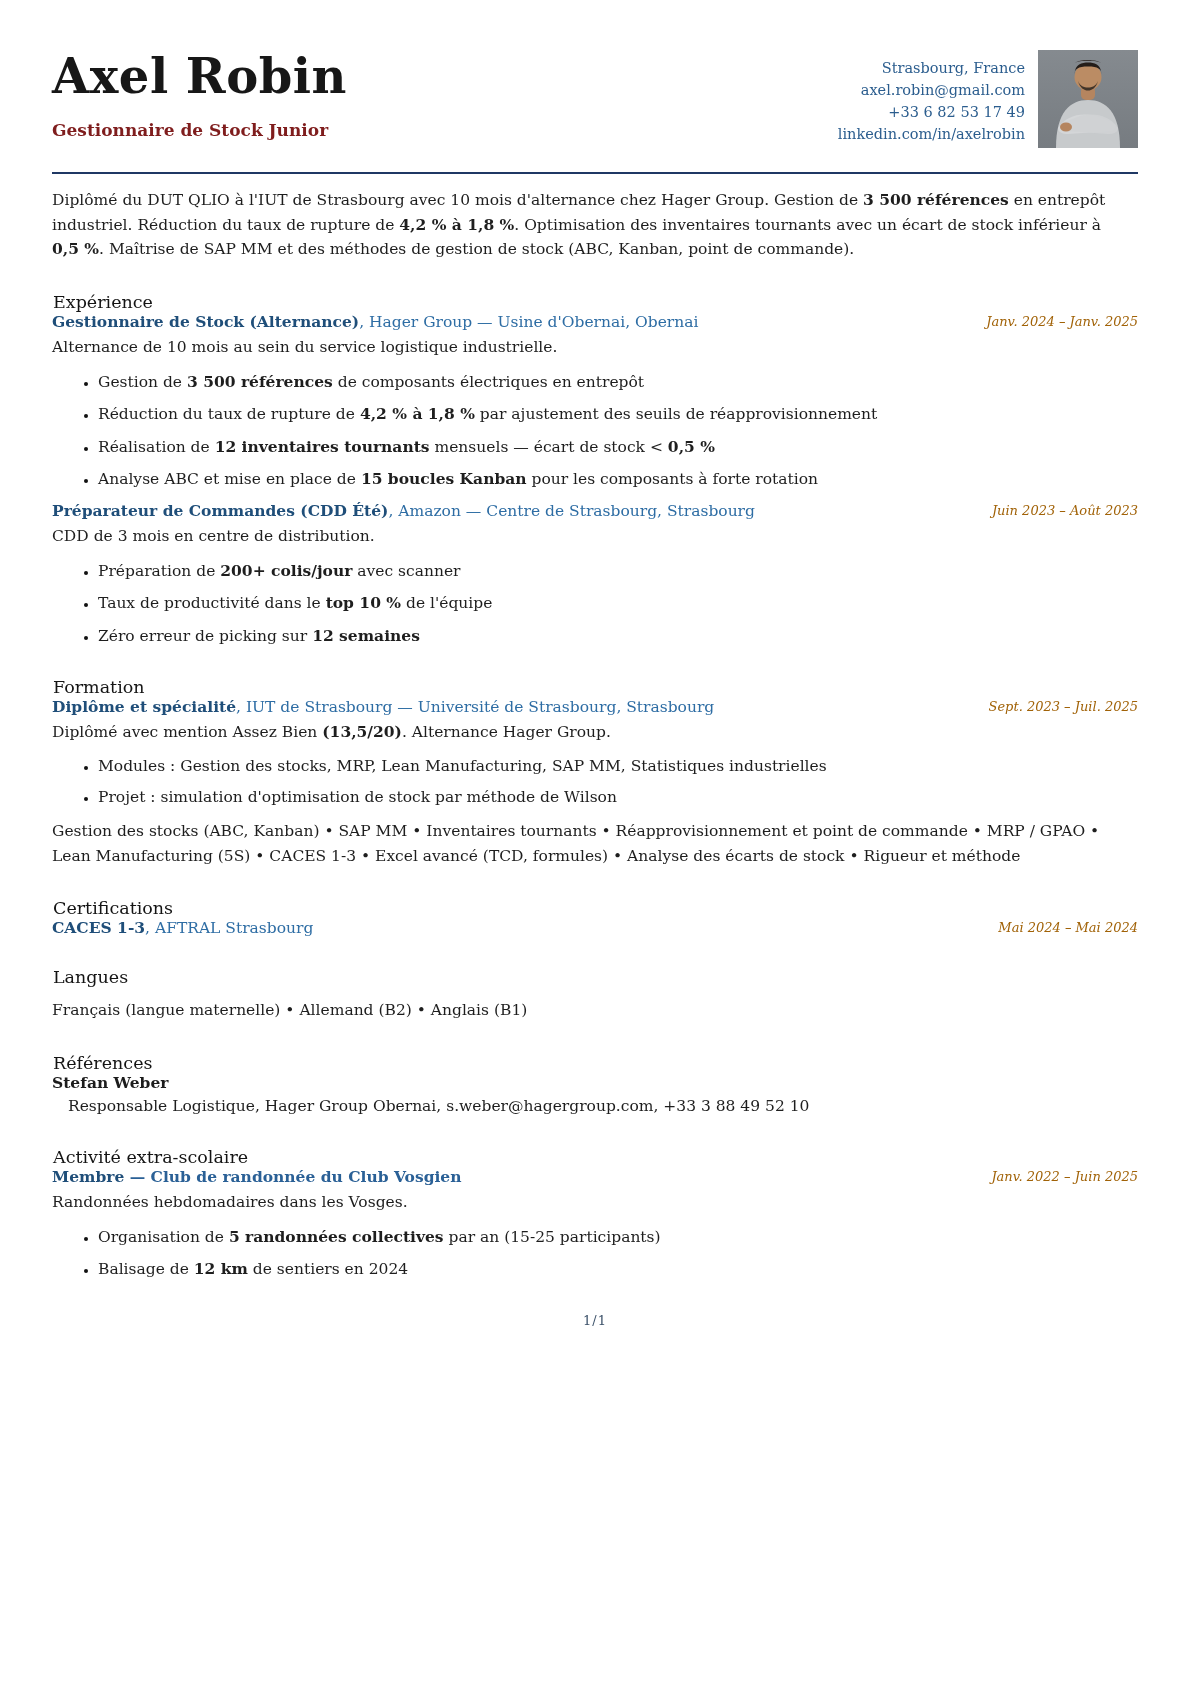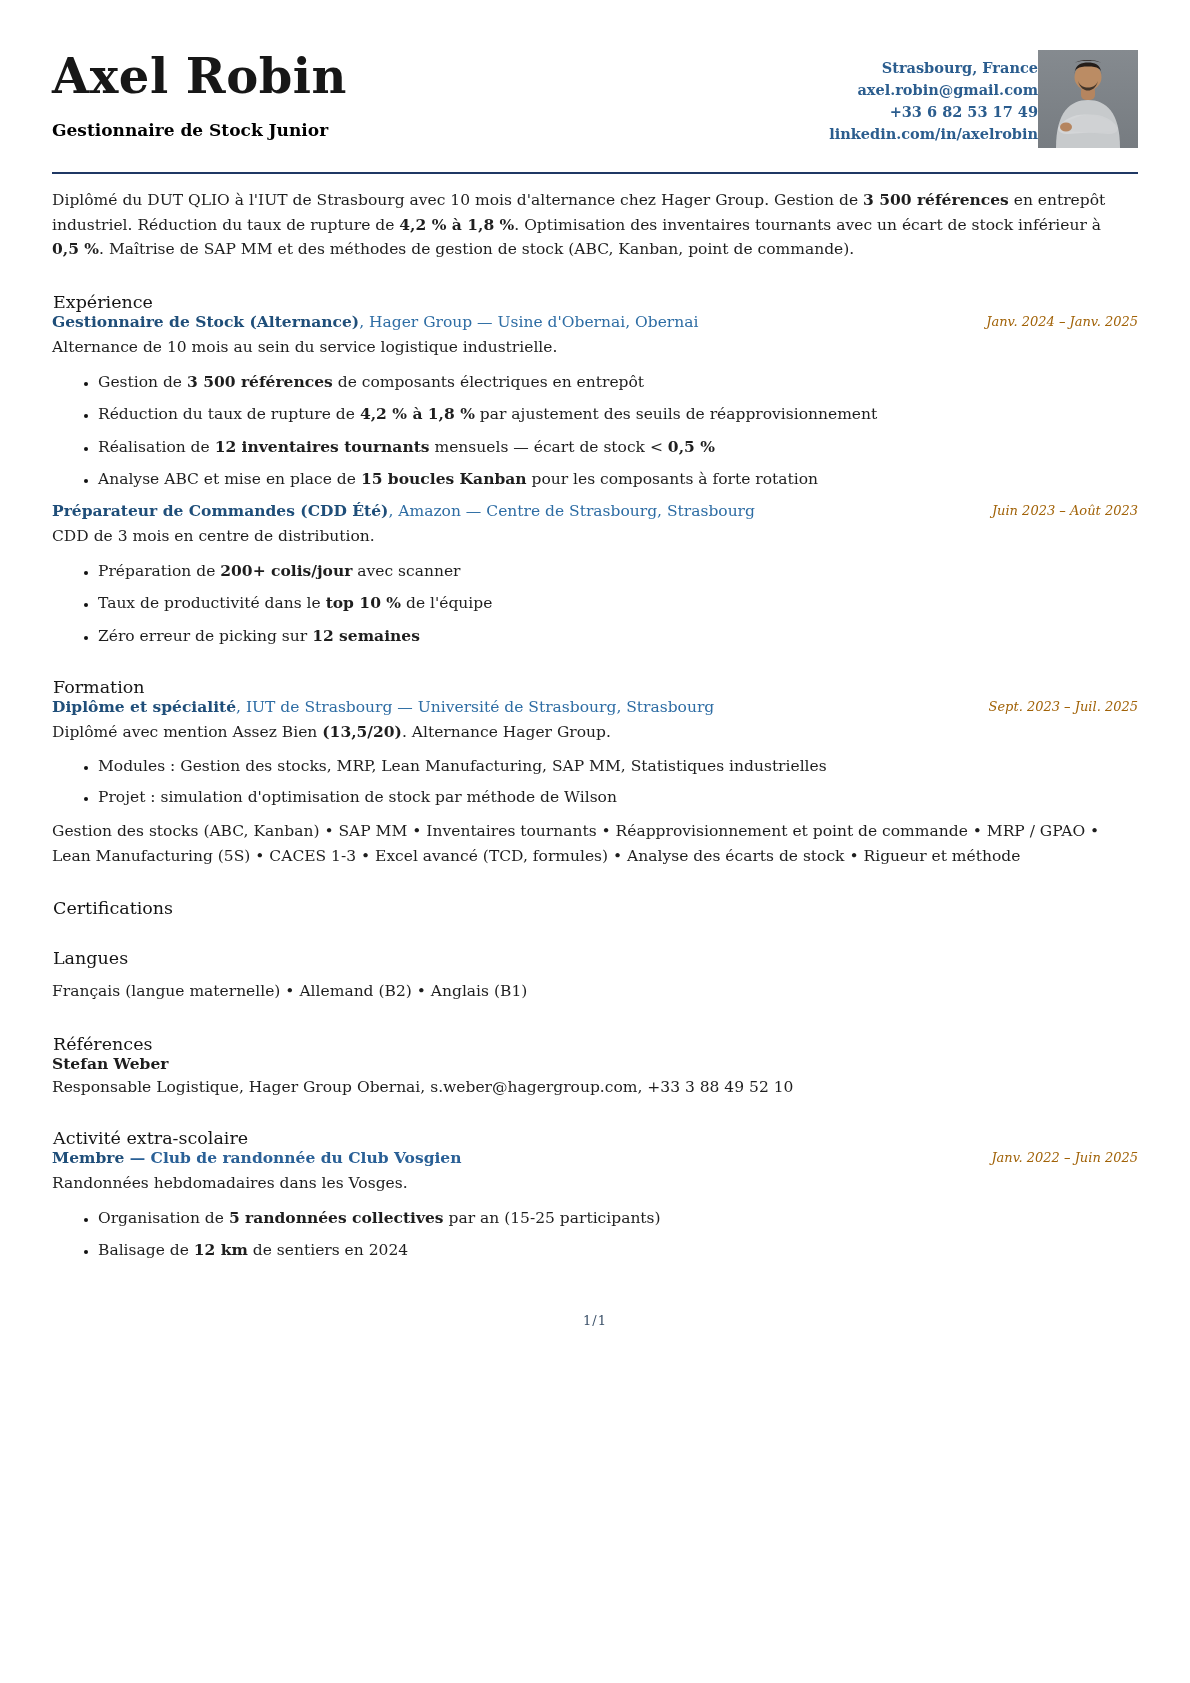--- a/index.html
+++ b/index.html
@@ -18,22 +18,22 @@
   
   .header { display: flex; justify-content: space-between; align-items: flex-start; }
   .name {
     margin: 0;
     font-size: 48px;
     line-height: 52px;
     font-weight: 700;
     color: #171717;
     letter-spacing: 0.5px;
   }
-  .job-title { margin-top: 18px; font-size: 17px; font-weight: 700; color: #000000; }
-  .header-right { display: flex; align-items: flex-start; flex: none; font-weight: bold; }
+  .job-title { margin-top: 18px; font-size: 17px; font-weight: 700; color: #7f1d1d; }
+  .header-right { display: flex; align-items: flex-start; gap: 13px; flex: none; }
   .contact { text-align: right; font-size: 14.5px; line-height: 22px; color: #2b5d8e; padding-top: 7px; }
   .photo {
     width: 100px; height: 98px; flex: none;
     background: #7e8388; overflow: hidden;
   }
   .photo svg { display: block; }
   
   .divider { border: none; border-top: 2.5px solid #1f3864; margin: 24px 0 0 0; }
   .summary { margin: 14px 8px 0 0; font-size: 15.5px; line-height: 23.5px; color: #1e1e1e; }
   b { font-weight: 700; }
@@ -44,21 +44,21 @@
   .entry-title { font-size: 15.5px; font-weight: 700; color: #1f4e79; }
   .entry-org { font-size: 15.5px; font-weight: 400; color: #2e6da4; }
   .entry-org.strong { font-weight: 700; color: #2a6096; }
   .entry-date { font-size: 13px; font-style: italic; color: #a16207; white-space: nowrap; flex: none; position: relative; top: -1px; }
   .entry-sub { margin-top: 5px; font-size: 15.5px; line-height: 22px; color: #1e1e1e; }
   ul.bullets { margin: 13px 0 0 0; padding: 0 0 0 46px; }
   ul.bullets li { font-size: 15.5px; line-height: 21px; margin-bottom: 10.5px; color: #1e1e1e; }
   ul.bullets li::marker { font-size: 12px; color: #111111; }
   .inline-text { margin: 11px 0 0 0; font-size: 15.5px; line-height: 24.5px; color: #1e1e1e; }
   .ref-name { font-size: 15.5px; font-weight: 700; color: #1c1c1c; }
-  .ref-details { margin-top: 3px; font-size: 15.5px; line-height: 22px; color: #1e1e1e; }
+  .ref-details { margin-top: 3px; font-size: 15.5px; line-height: 22px; color: #1e1e1e; margin-left: 16px; }
   
   .footer {
     position: absolute; left: 0; right: 0; bottom: 22px;
     text-align: center; font-size: 13px; color: #3c5169; letter-spacing: 1px;
   }
 </style>
 </head>
 <body>
 
 <div class="page">
@@ -160,20 +160,28 @@
       </ul>
     </div>
   </section>
 
   <section>
     <p class="inline-text">Gestion des stocks (ABC, Kanban) • SAP MM • Inventaires tournants • Réapprovisionnement et point de commande • MRP / GPAO • Lean Manufacturing (5S) • CACES 1-3 • Excel avancé (TCD, formules) • Analyse des écarts de stock • Rigueur et méthode</p>
   </section>
 
   <section>
     <h2 class="section-heading">Certifications</h2>
+    <div class="entry">
+      <div class="entry-head">
+        <div>
+          <span class="entry-title">CACES 1-3</span><span class="entry-org">, AFTRAL Strasbourg</span>
+        </div>
+        <span class="entry-date">Mai 2024 – Mai 2024</span>
+      </div>
+    </div>
   </section>
 
   <section>
     <h2 class="section-heading">Langues</h2>
     <p class="inline-text">Français (langue maternelle) • Allemand (B2) • Anglais (B1)</p>
   </section>
 
   <section>
     <h2 class="section-heading">Références</h2>
     <div class="ref-name">Stefan Weber</div>

